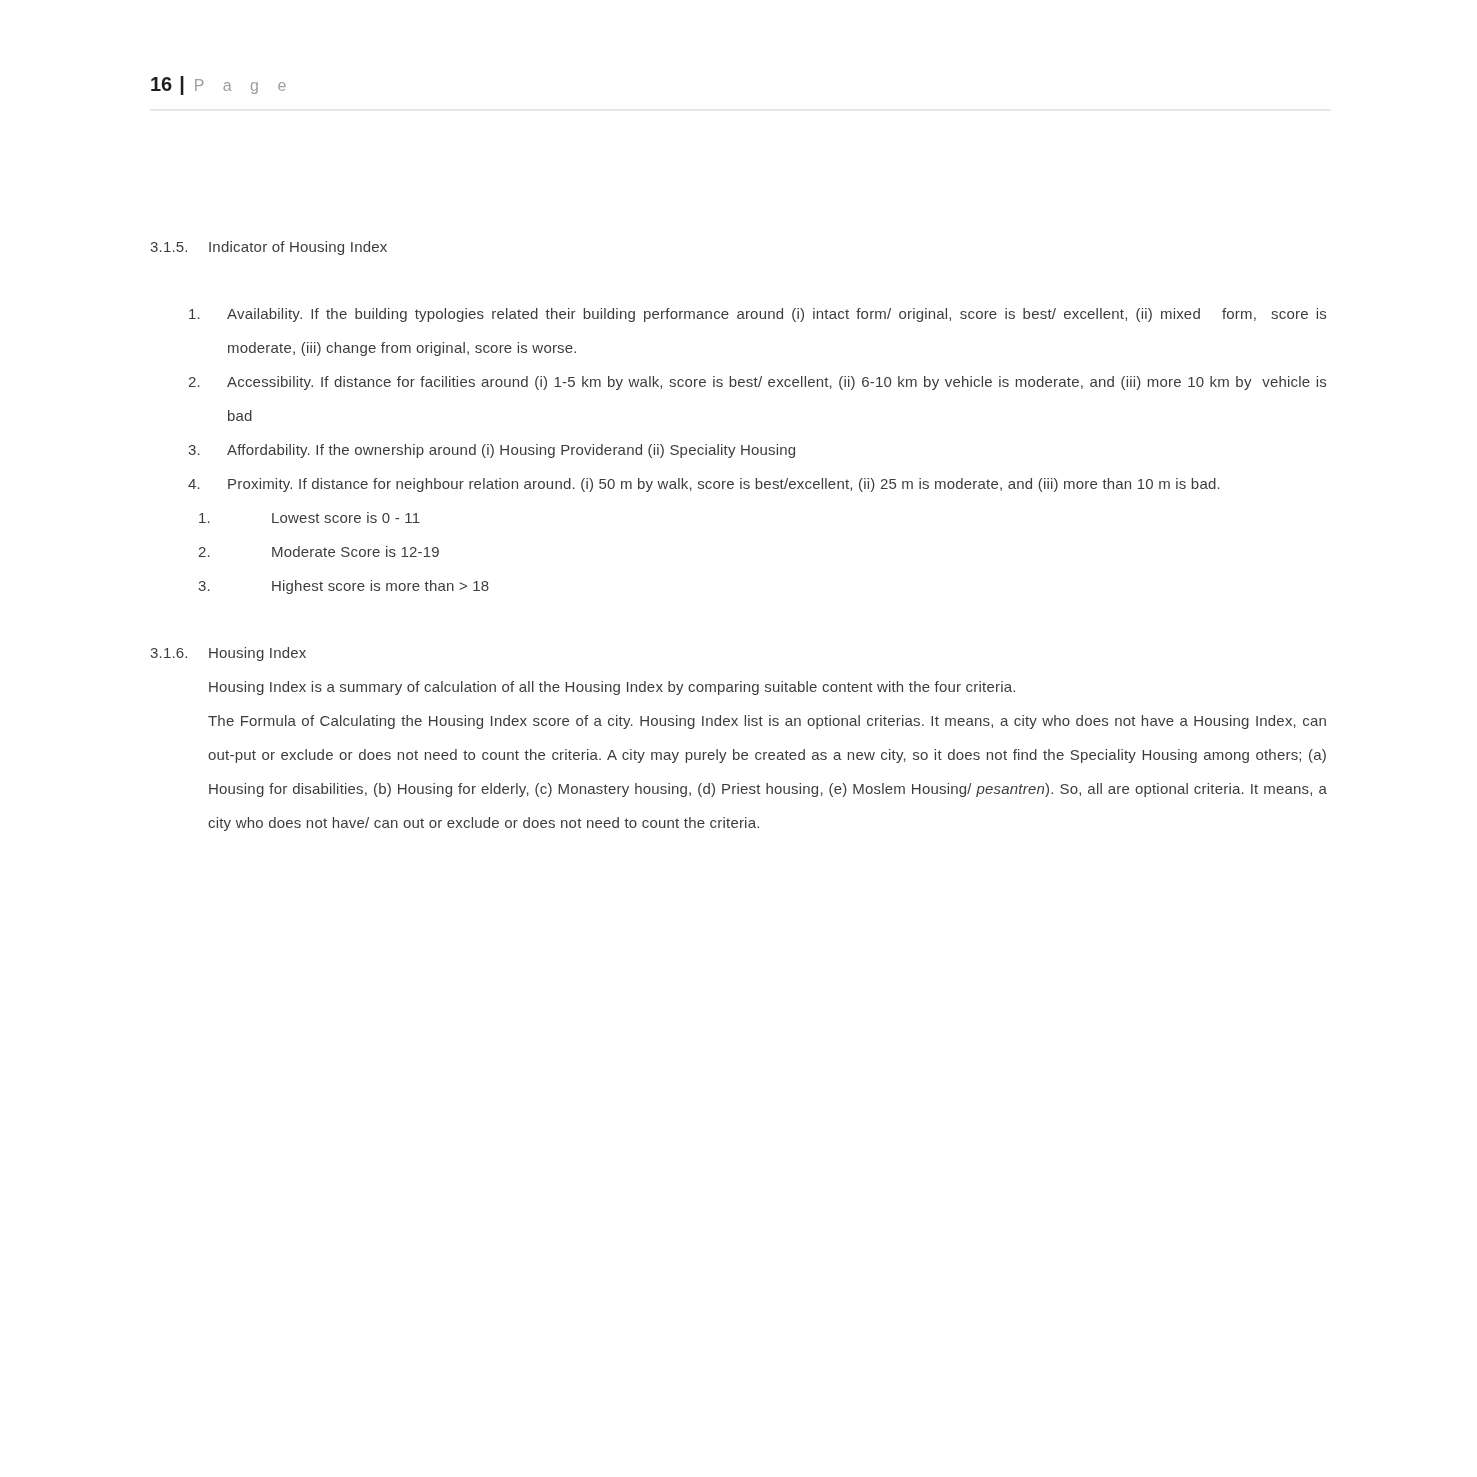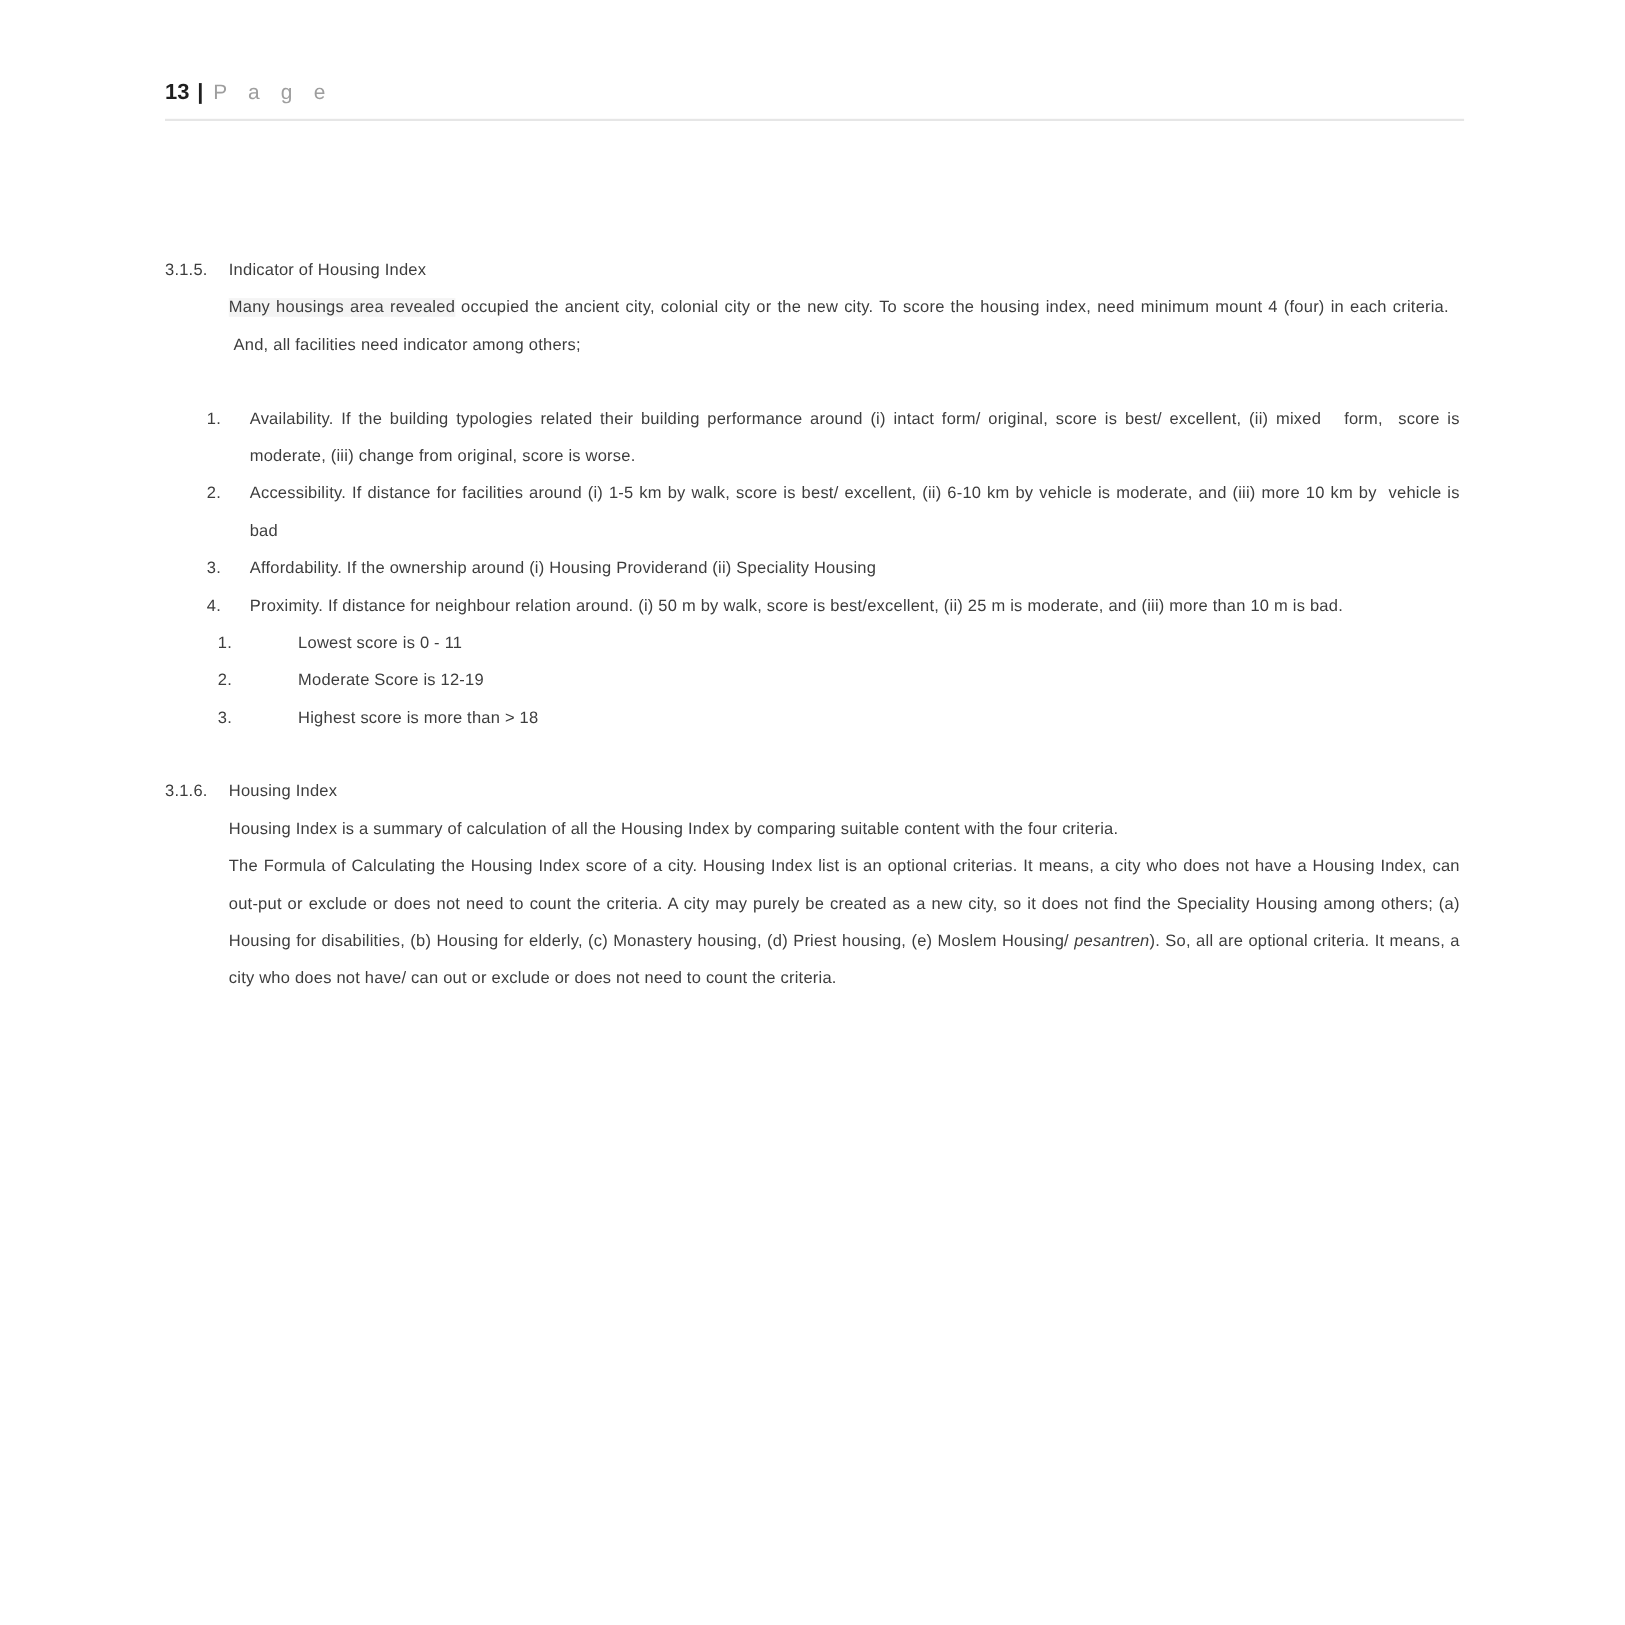--- a/index.html
+++ b/index.html
@@ -23,21 +23,21 @@
     width: 1181px;
     display: flex;
     align-items: baseline;
     font-size: 20px;
     line-height: 24px;
     padding-bottom: 11px;
     border-bottom: 2px solid #e6e6e6;
   }
   .pnum  { font-weight: bold; color: #1f1f1f; }
   .psep  { margin: 0 9px 0 7px; color: #1f1f1f; font-weight: bold; }
-  .plabel{ color: #9e9e9e; font-size: 19px; letter-spacing: 7px; }
+  .plabel{ color: #9e9e9e; font-size: 16px; letter-spacing: 7px; }
   
   .content {
     margin-top: 119px;
     width: 1177px;
     font-size: 15px;
     line-height: 34px;
     letter-spacing: 0.2px;
   }
   .sec-head { display: flex; }
   .sec-num  { flex: none; width: 58px; }
@@ -56,33 +56,32 @@
   .lead-in { margin: 33px 0 0 48px; }
   em { font-style: italic; margin-top: 20px; }
   p { margin: 0; }
 </style>
 </head>
 <body>
 
 <div class="page">
 
   <header class="pageheader">
-    <span class="pnum">13</span>
+    <span class="pnum">16</span>
     <span class="psep">|</span>
     <span class="plabel">P a g e</span>
   </header>
 
   <main class="content">
 
     <div class="sec-head">
       <span class="sec-num">3.1.5.</span>
       <span class="sec-title">Indicator of Housing Index</span>
     </div>
 
-    <p class="para indent"><span class="hl">Many housings area revealed</span><span> occupied the ancient city, colonial city or the&nbsp;new city. To score the housing index, need minimum mount 4 (four) in each criteria. &nbsp; &nbsp;And, all facilities need indicator among others;</span></p>
 
     <div class="list criteria mt">
       <div class="row">
         <span class="marker">1.</span>
         <span class="item-text">Availability. If the building typologies related their building performance around (i) intact form/ original, score is best/ excellent, (ii) mixed &nbsp;&nbsp;form, &nbsp;score is moderate, (iii) change from original, score is worse.</span>
       </div>
       <div class="row">
         <span class="marker">2.</span>
         <span class="item-text">Accessibility. If distance for facilities around (i) 1-5 km by walk, score is best/ excellent, (ii) 6-10 km by vehicle is moderate, and (iii) more&nbsp;10 km by &nbsp;vehicle is bad</span>
       </div>

